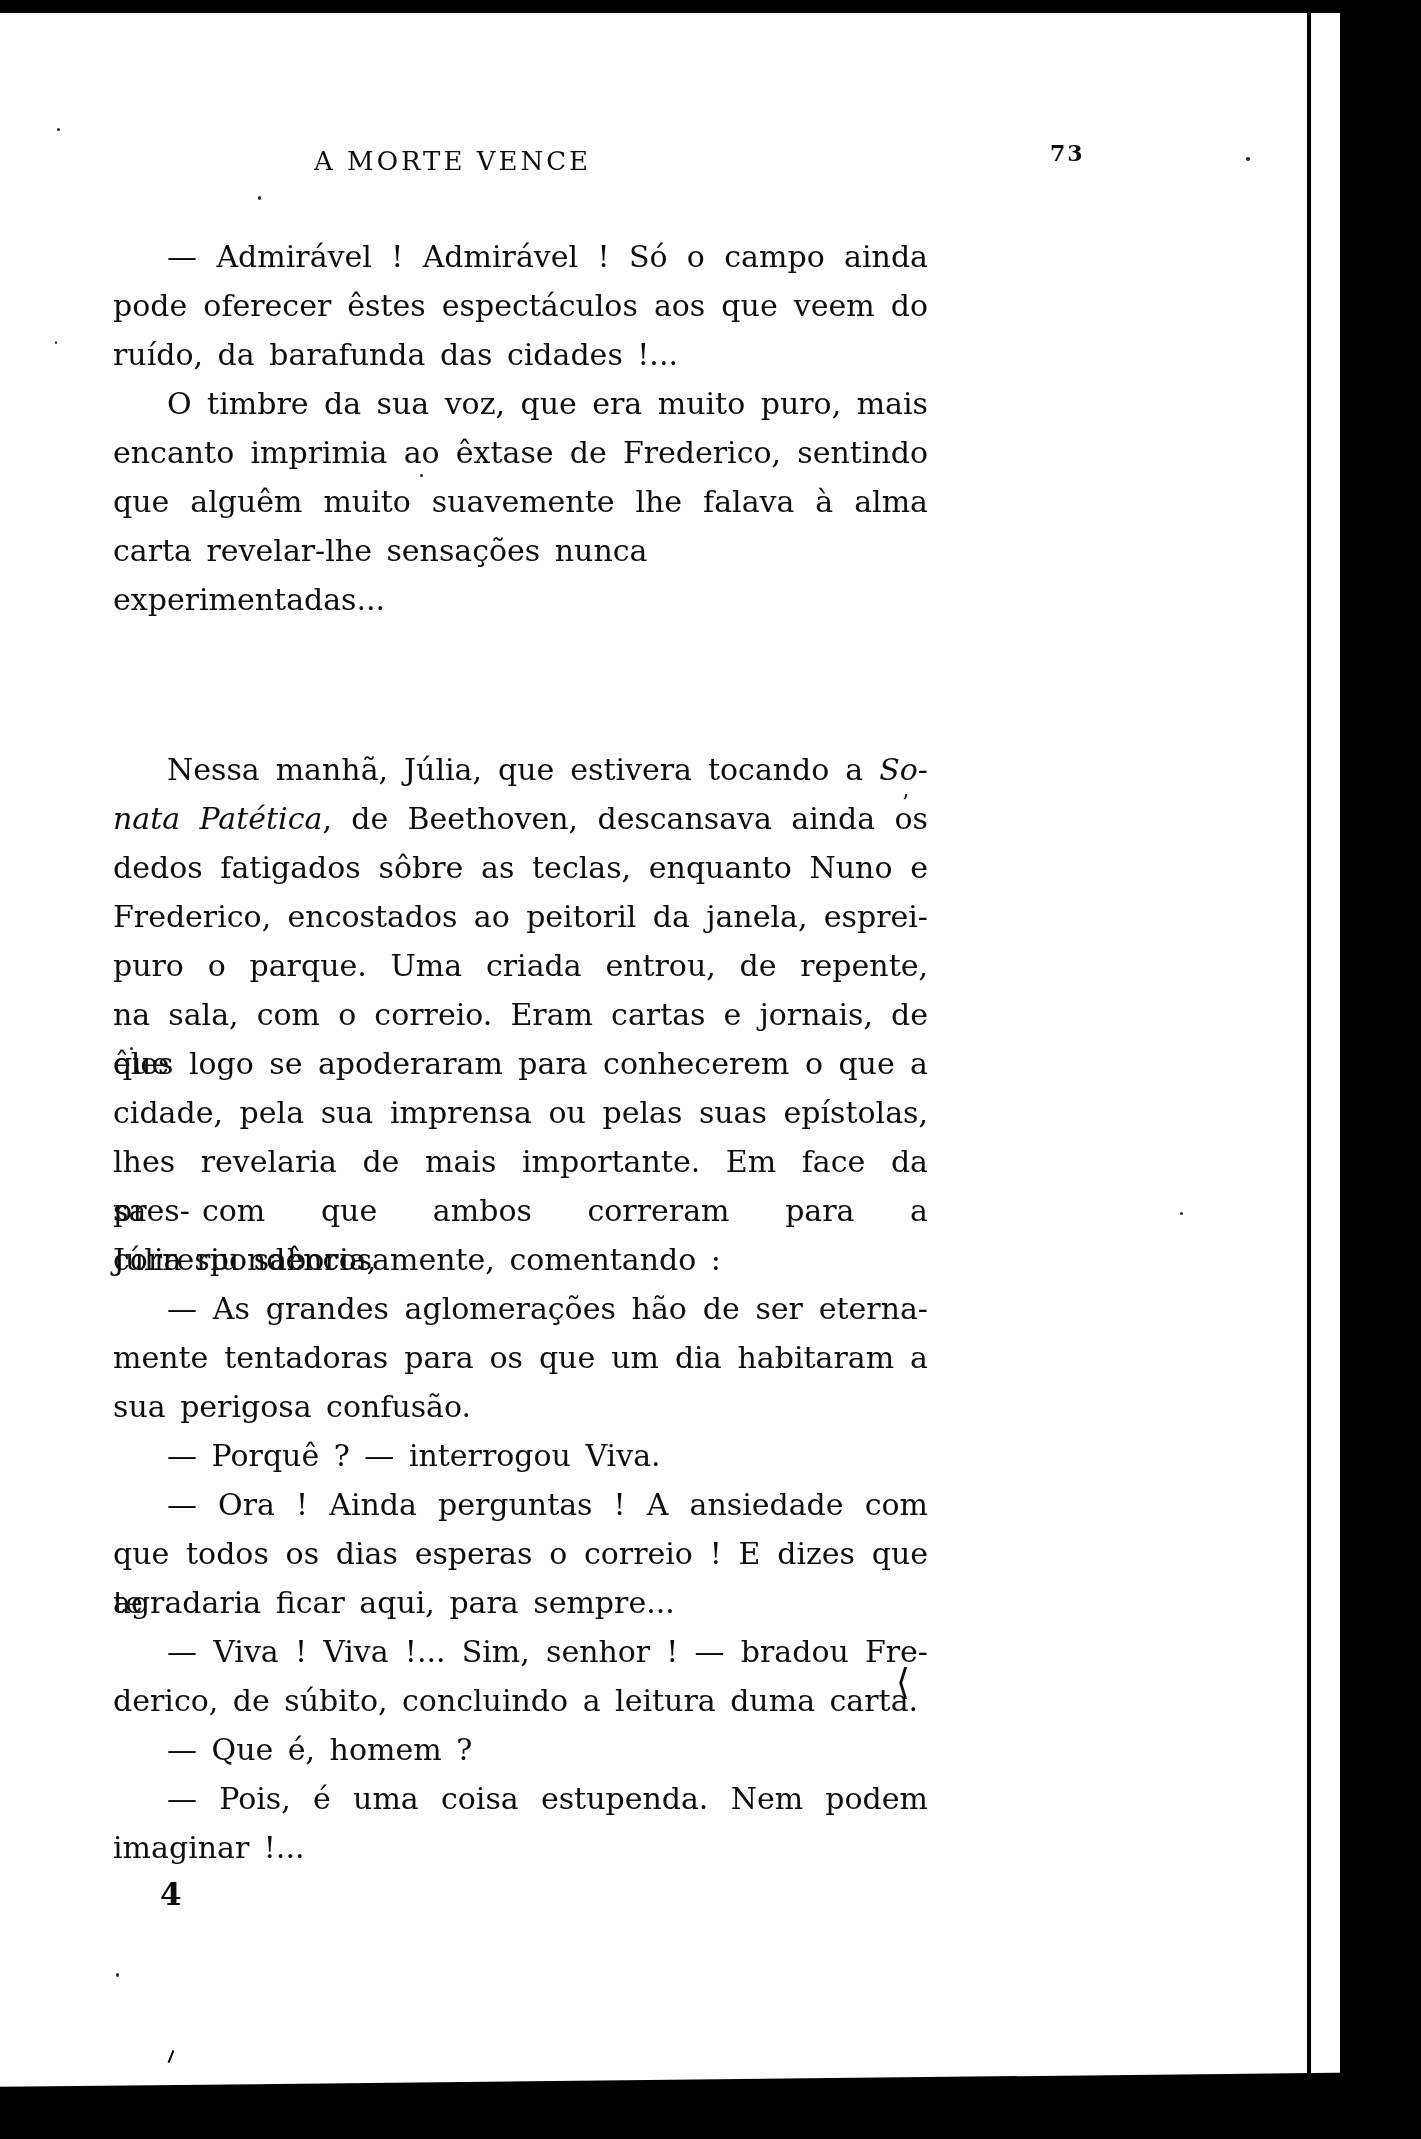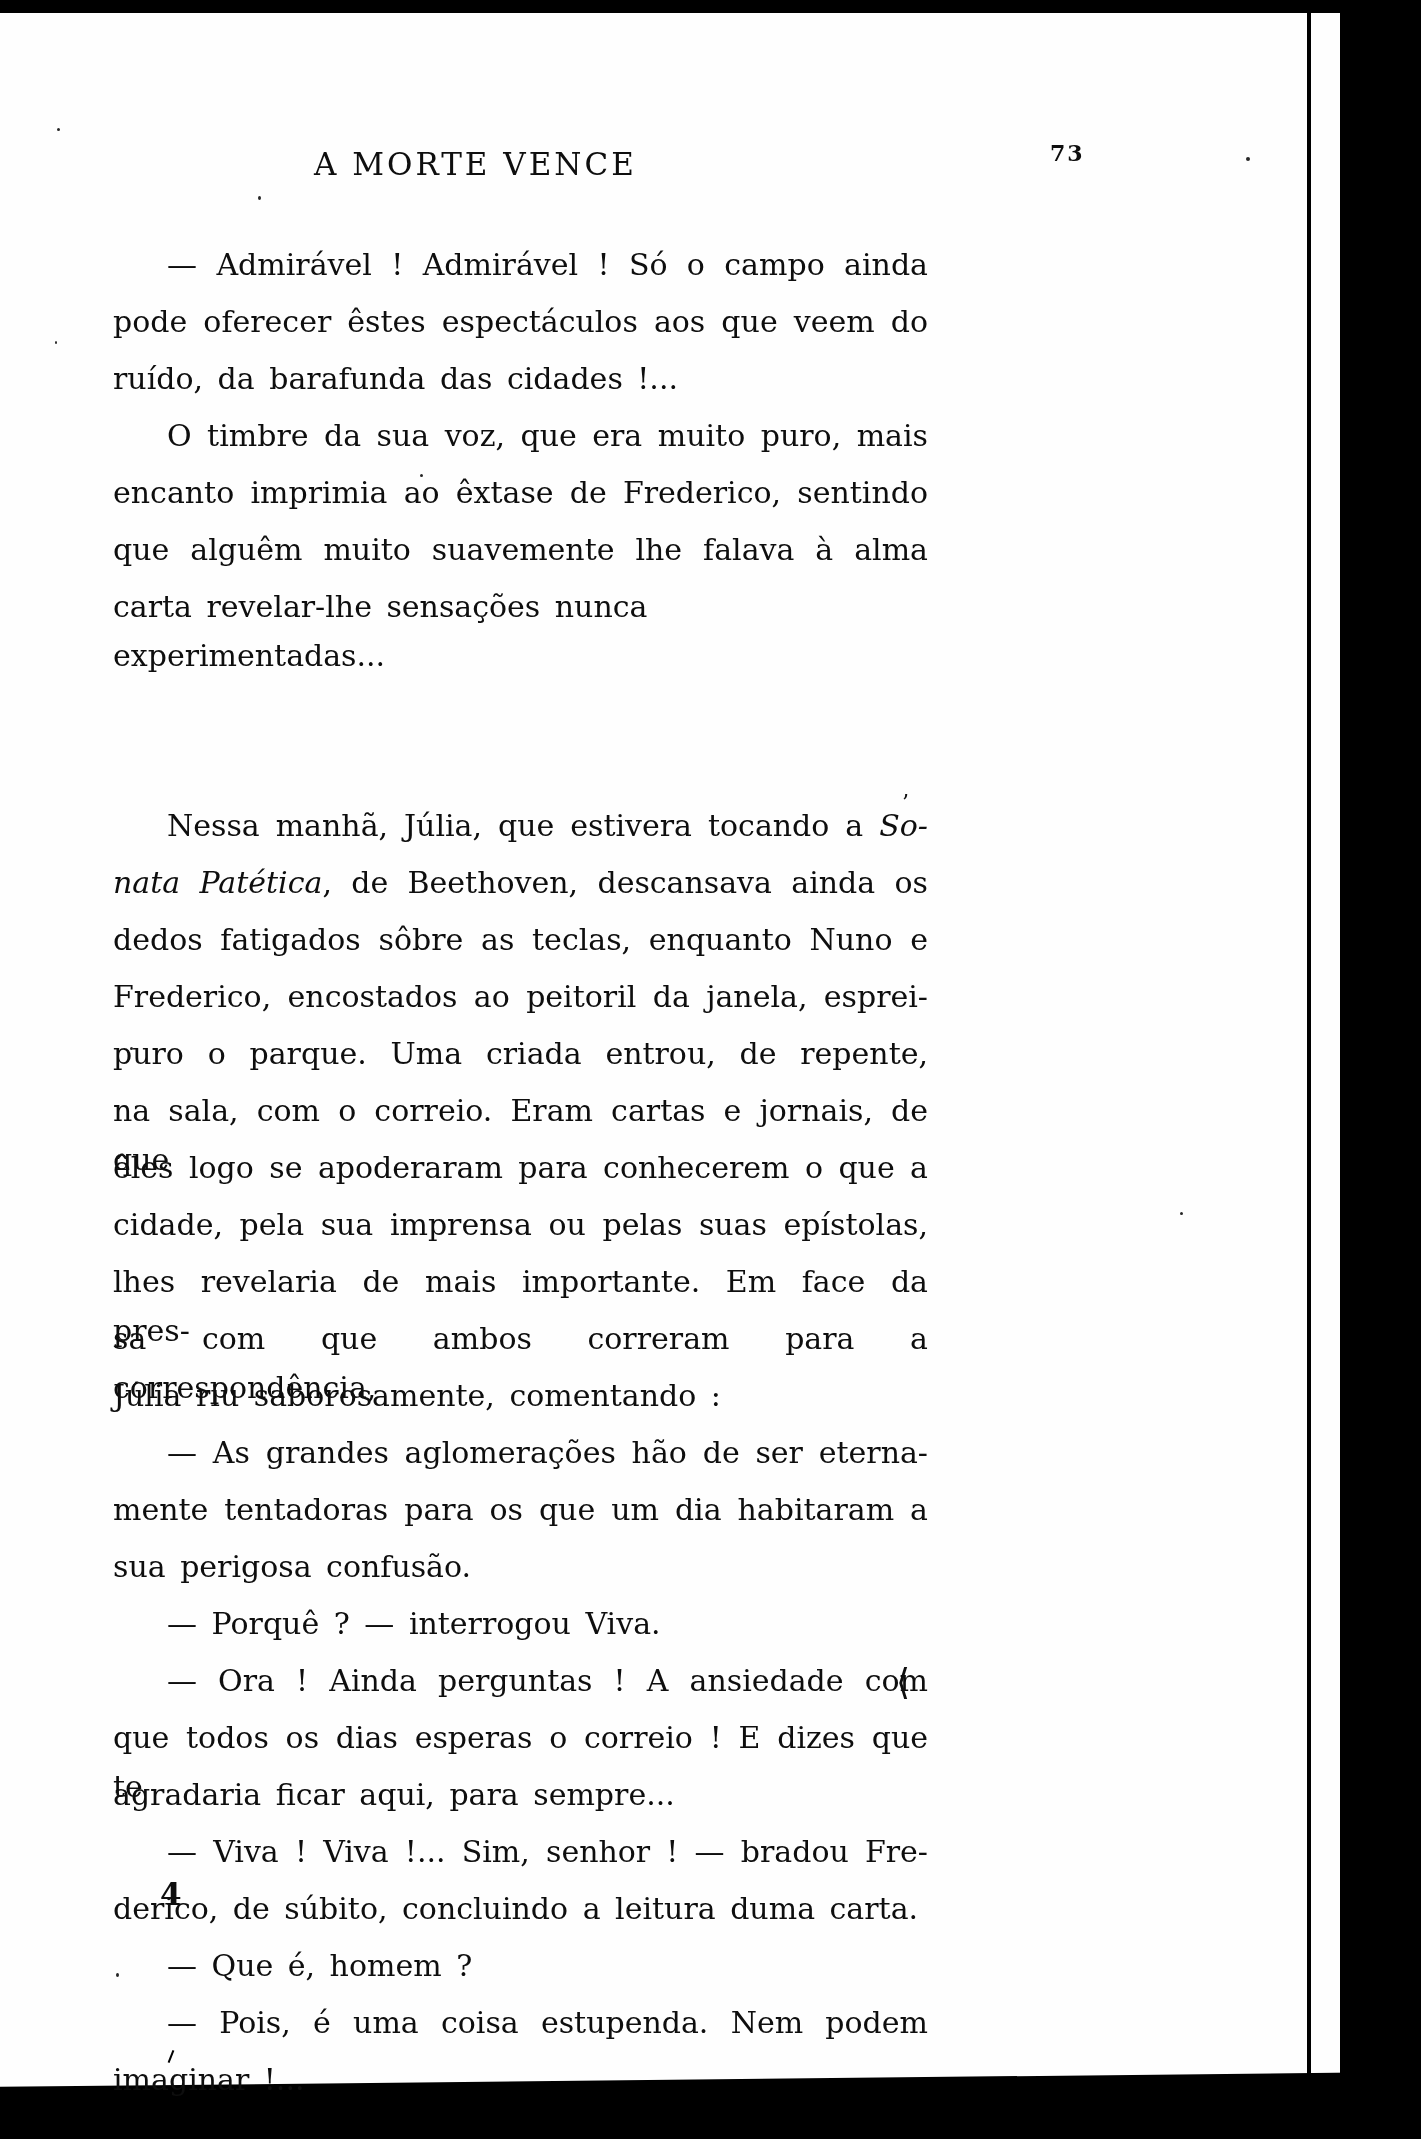--- a/index.html
+++ b/index.html
@@ -20,39 +20,38 @@
   .scan-band-bottom{
     position: absolute; left: 0; top: 2060px; width: 1421px; height: 79px; background: #000;
     clip-path: polygon(0% 34%, 100% 15%, 100% 100%, 0% 100%);
   }
   .speck { position: absolute; background: #000; border-radius: 50%; opacity: .85; }
   .speck-slash { position: absolute; width: 2px; height: 13px; background: #000; transform: rotate(22deg); }
 
   
   .running-title {
     position: absolute; left: 314px; top: 146px;
-    font-size: 31px; letter-spacing: 3px; white-space: nowrap;
+    font-size: 26px; letter-spacing: 3px; white-space: nowrap;
   }
   .page-number {
     position: absolute; left: 1050px; top: 140px;
     font-size: 22px; font-weight: bold; letter-spacing: 2px;
   }
 
   
   .text-block {
     position: absolute; left: 113px; top: 232px; width: 815px;
   }
   .line {
     box-sizing: border-box;
     width: 815px; height: 49px; line-height: 49px;
     font-size: 30px;
     word-spacing: 5px;
     white-space: normal;
     text-rendering: optimizeLegibility;
-    margin-top: 8px;
   }
   .line.justify { text-align: justify; text-align-last: justify; }
   .line.indent  { padding-left: 54px; }
   .line.gap-before { margin-top: 170px; }
   .italic { font-style: italic; }
 
   
   .signature-mark {
     position: absolute; left: 160px; top: 1876px;
     font-size: 31px; font-weight: bold;

